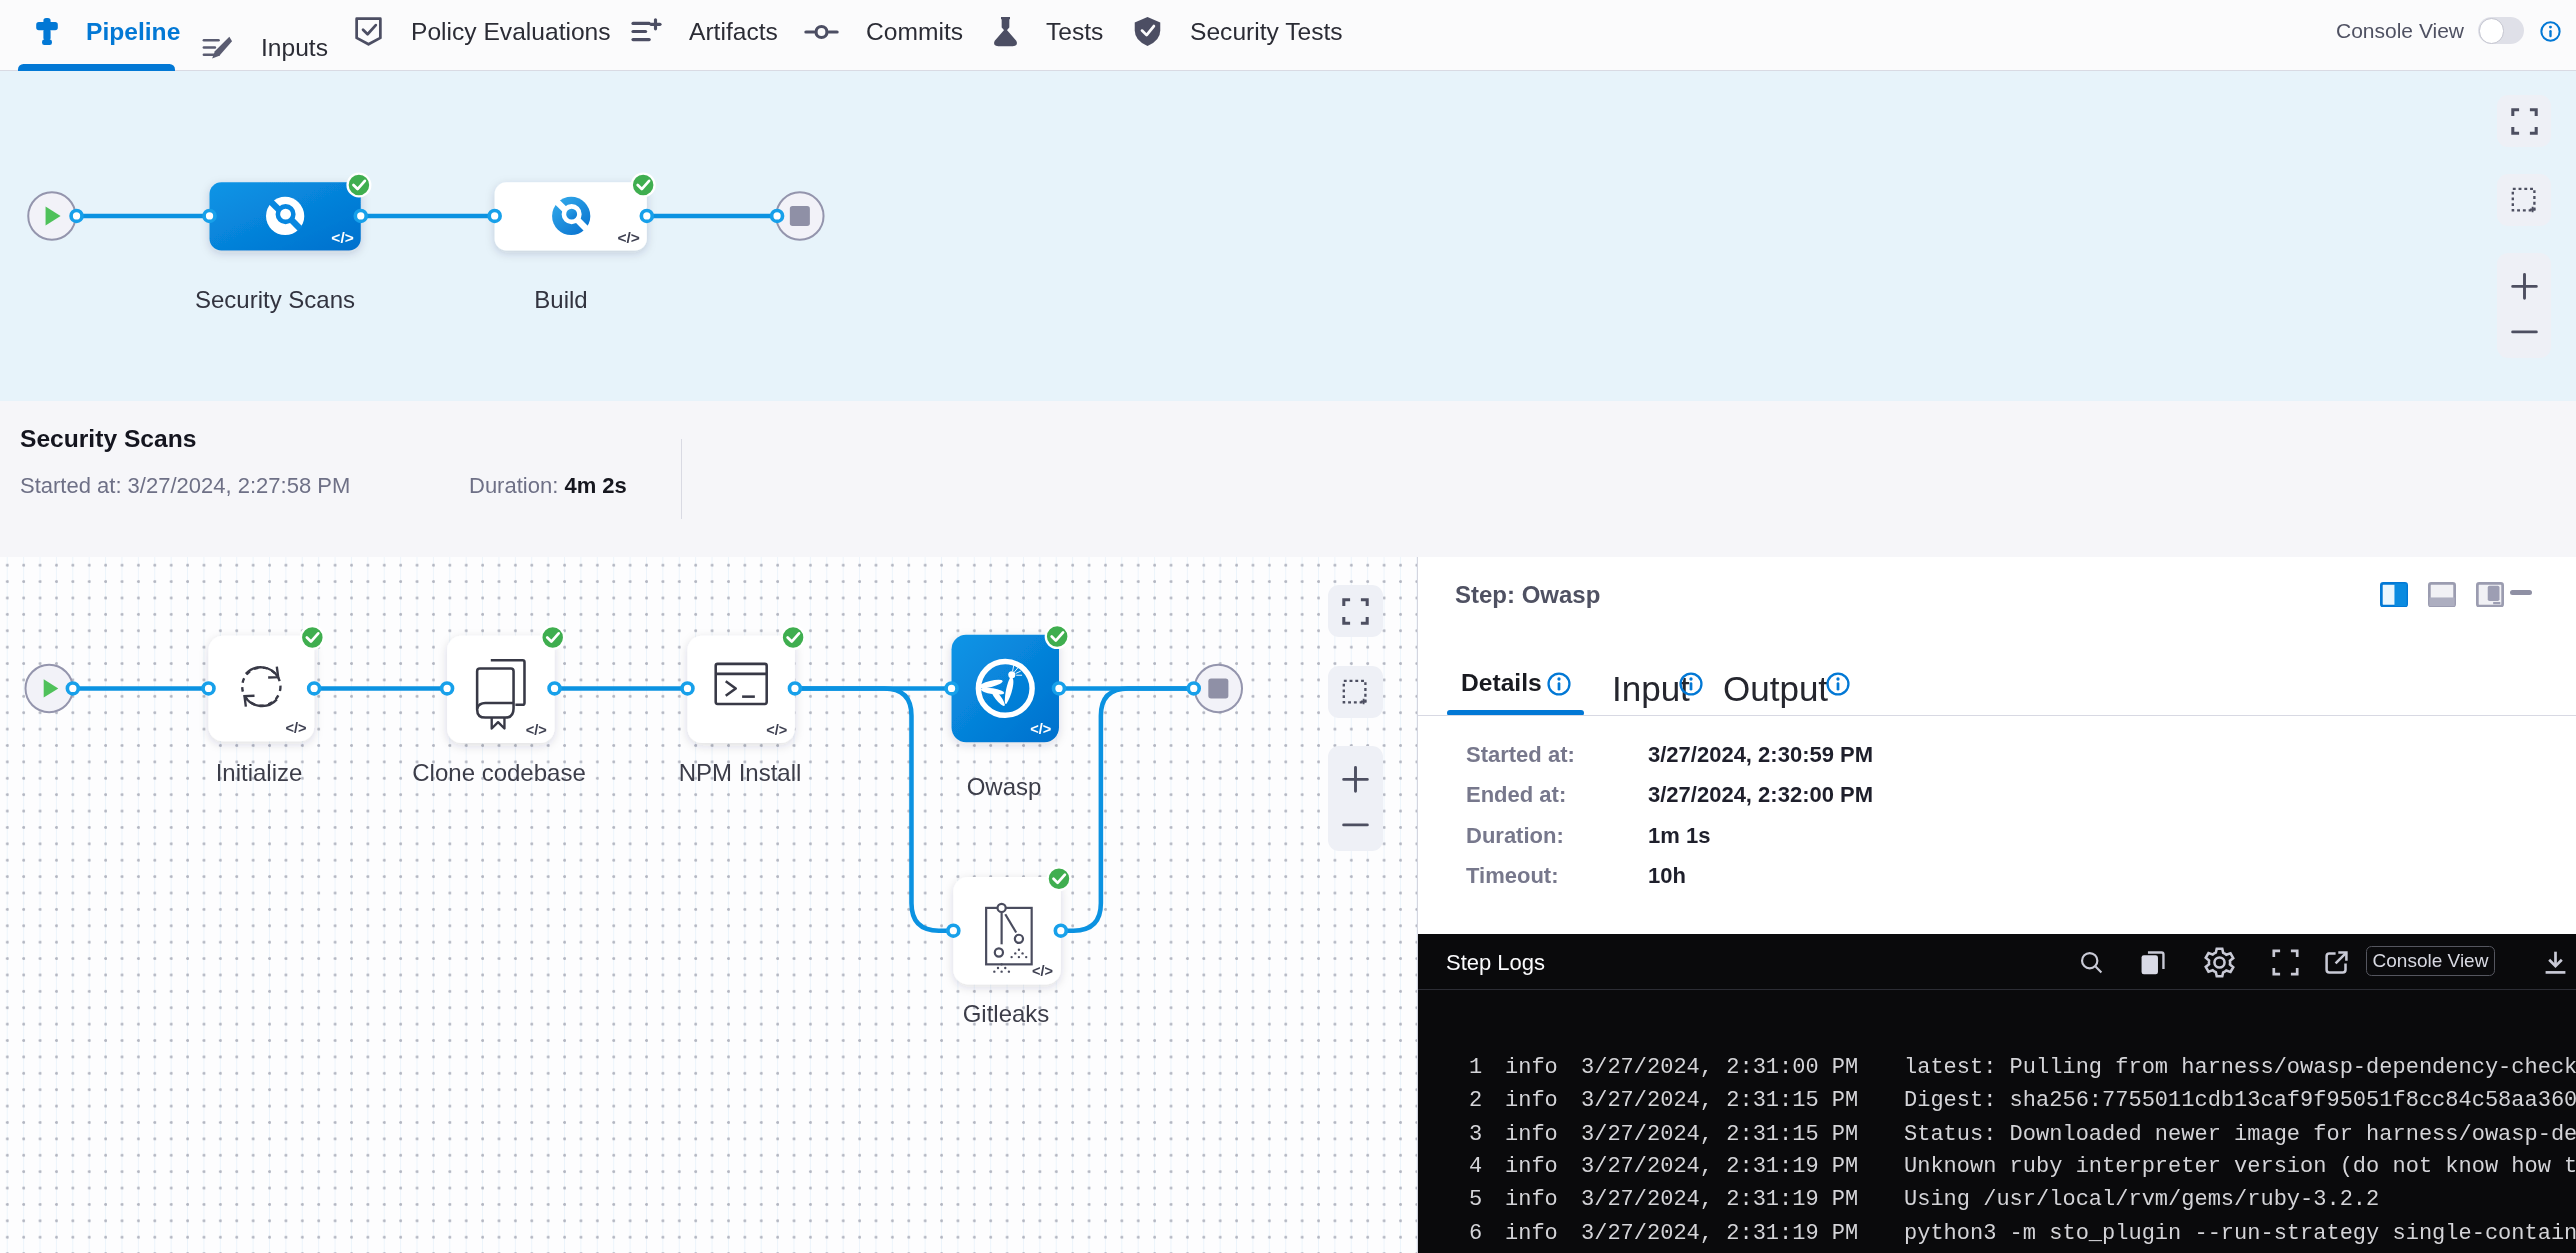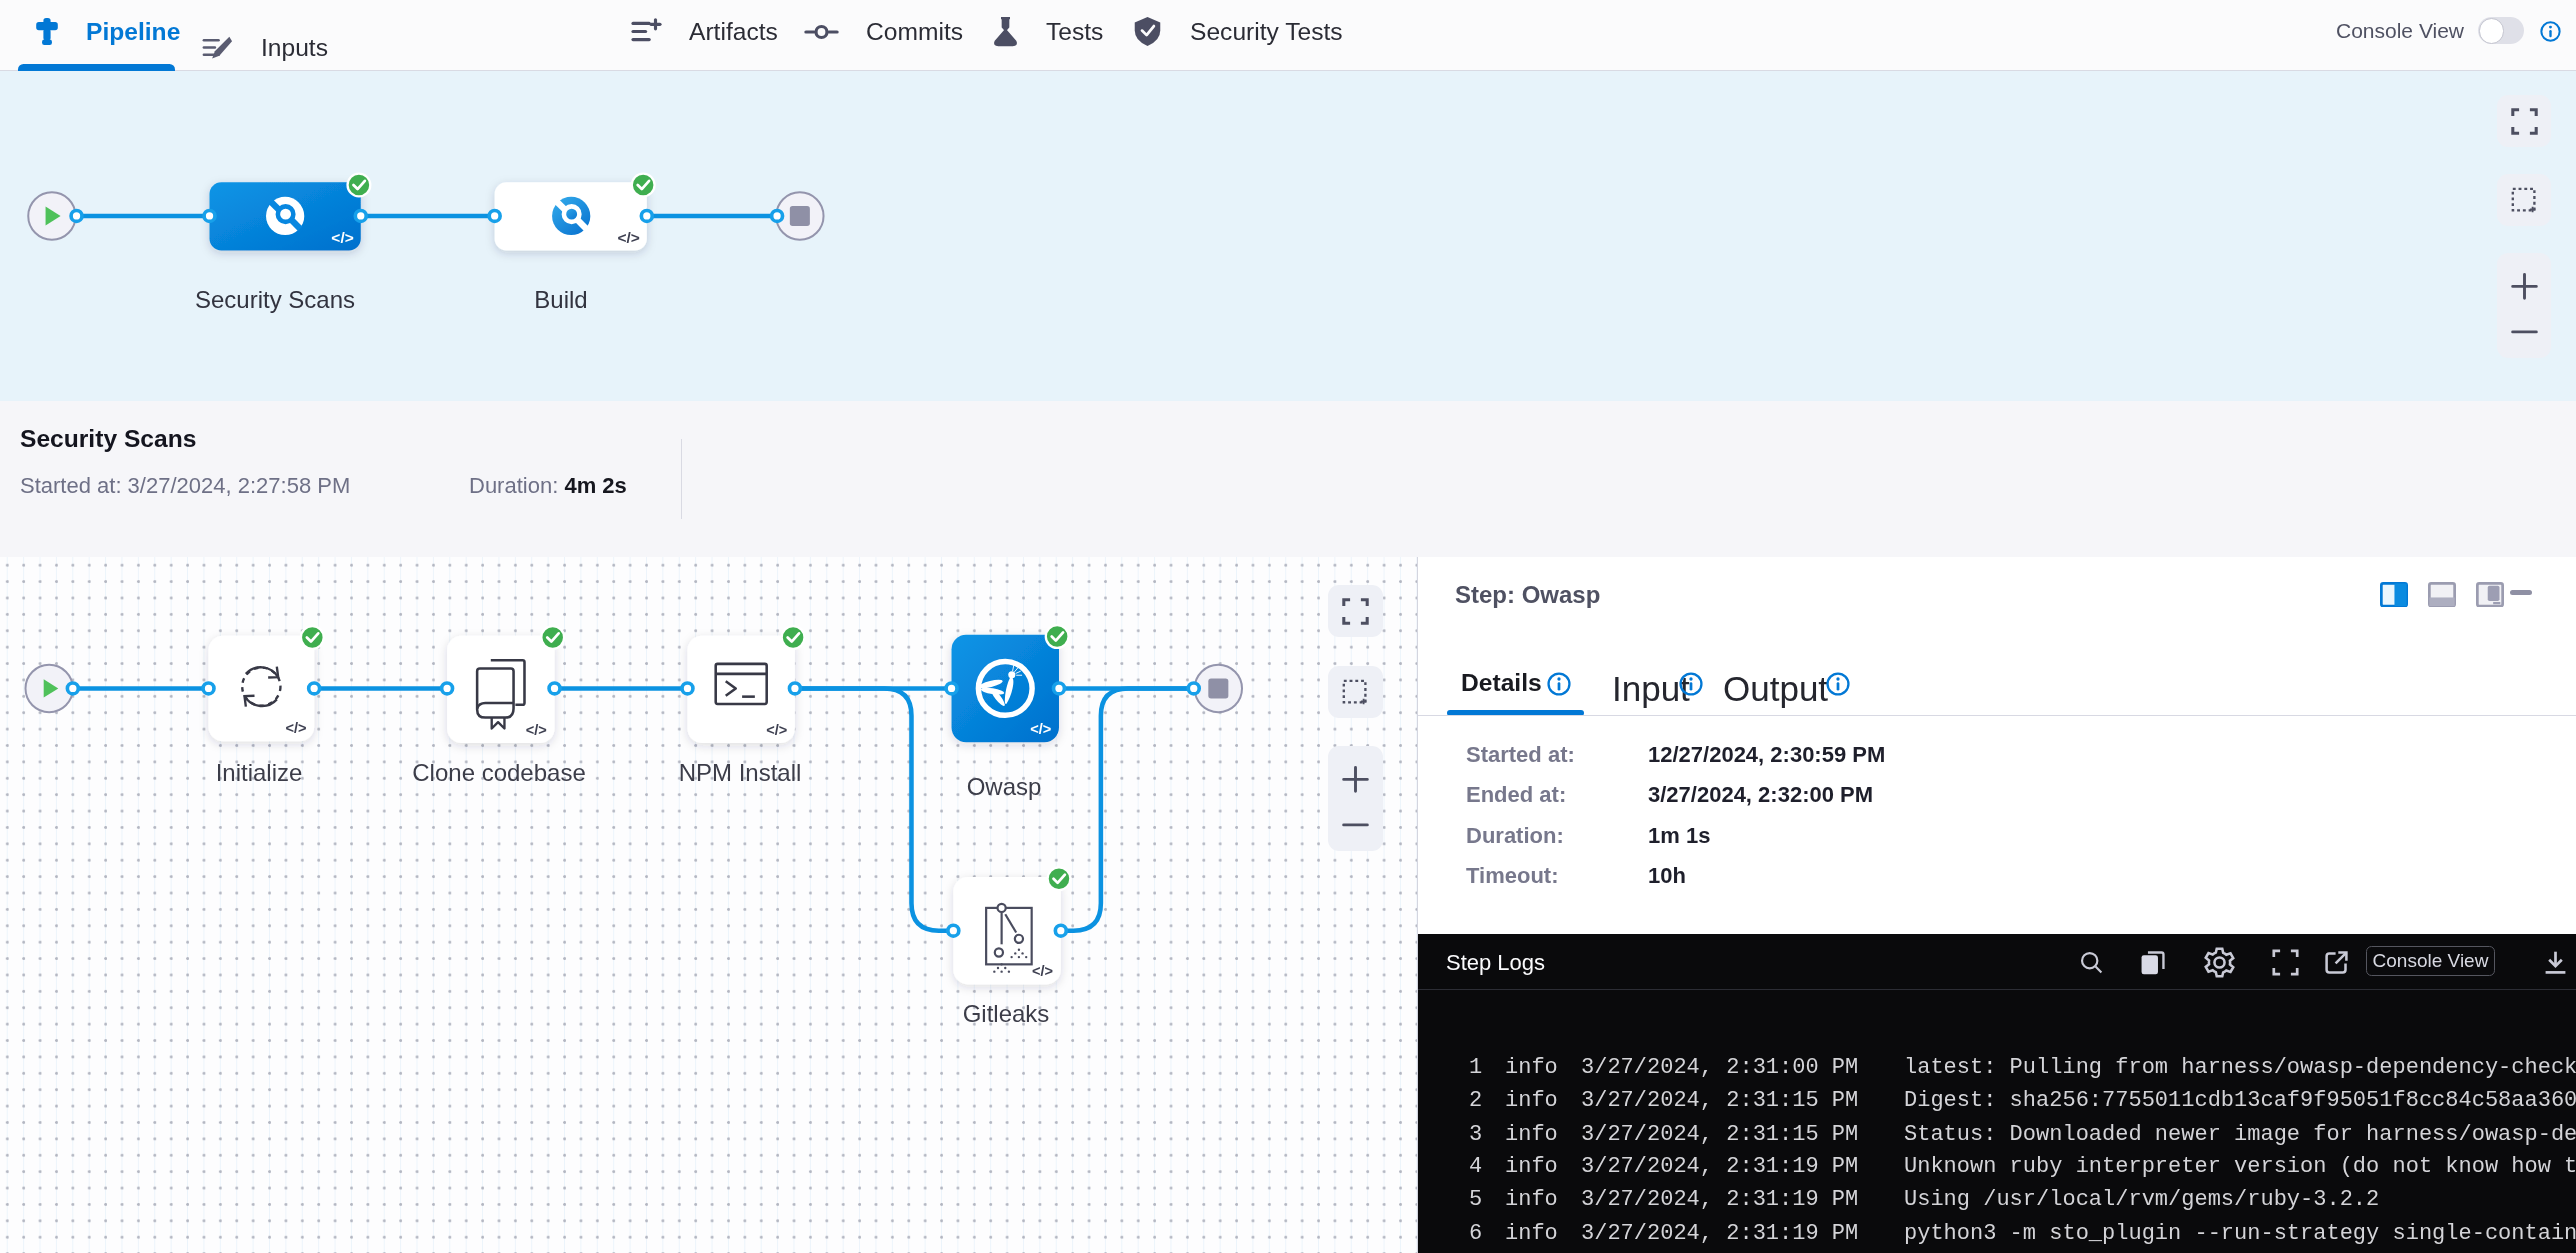--- a/index.html
+++ b/index.html
@@ -79,20 +79,27 @@
     <div class="tab" style="left:202px;margin-top:16px;">
       <svg width="32" height="29" viewBox="0 0 35 32">
           <g stroke="#5a5c71" stroke-width="3" fill="none" stroke-linecap="round">
             <path d="M2 8 H18"></path>
             <path d="M2 16 H14"></path>
             <path d="M2 24 H18"></path>
             <path d="M30 4 L14 20 L11 28 L19 25 L33 9 Z" fill="#5a5c71" stroke="none"></path>
           </g>
         </svg>
       <span class="txt">Inputs</span>
+    </div>
+    <div class="tab" style="left:353px;">
+      <svg width="31" height="31" viewBox="0 0 34 34">
+          <path d="M4 3 H30 V24 L17 31 L4 24 Z" fill="none" stroke="#4c4e63" stroke-width="3" stroke-linejoin="round"></path>
+          <path d="M11 15 L16 20 L25 10" fill="none" stroke="#4c4e63" stroke-width="3" stroke-linecap="round" stroke-linejoin="round"></path>
+        </svg>
+      <span class="txt">Policy Evaluations</span>
     </div>
     <div class="tab" style="left:631px;">
       <svg width="31" height="27" viewBox="0 0 34 30">
           <g stroke="#4c4e63" stroke-width="3.5" fill="none" stroke-linecap="round">
             <path d="M2 6 H20"></path>
             <path d="M2 15 H16"></path>
             <path d="M2 24 H20"></path>
             <path d="M27 2 V12"></path>
             <path d="M22 7 H32"></path>
           </g>
@@ -436,21 +443,21 @@
     <svg class="abs" style="left:408px;top:115px;" width="24" height="24" viewBox="0 0 23 23">
         <circle cx="11.5" cy="11.5" r="10" fill="none" stroke="#0278d5" stroke-width="2.2"></circle>
         <circle cx="11.5" cy="6.7" r="1.6" fill="#0278d5"></circle>
         <rect x="10.2" y="9.8" width="2.6" height="8" rx="1.3" fill="#0278d5"></rect>
       </svg>
     <div id="ptab-underline"></div>
     <div id="ptab-border"></div>
 
     <div class="drow" style="top:185px;">
         <span class="lbl">Started at:</span>
-        <span class="val">12/27/2024, 2:30:59 PM</span>
+        <span class="val">3/27/2024, 2:30:59 PM</span>
       </div>
     <div class="drow" style="top:225px;">
         <span class="lbl">Ended at:</span>
         <span class="val">3/27/2024, 2:32:00 PM</span>
       </div>
     <div class="drow" style="top:266px;">
         <span class="lbl">Duration:</span>
         <span class="val">1m 1s</span>
       </div>
     <div class="drow" style="top:306px;">

